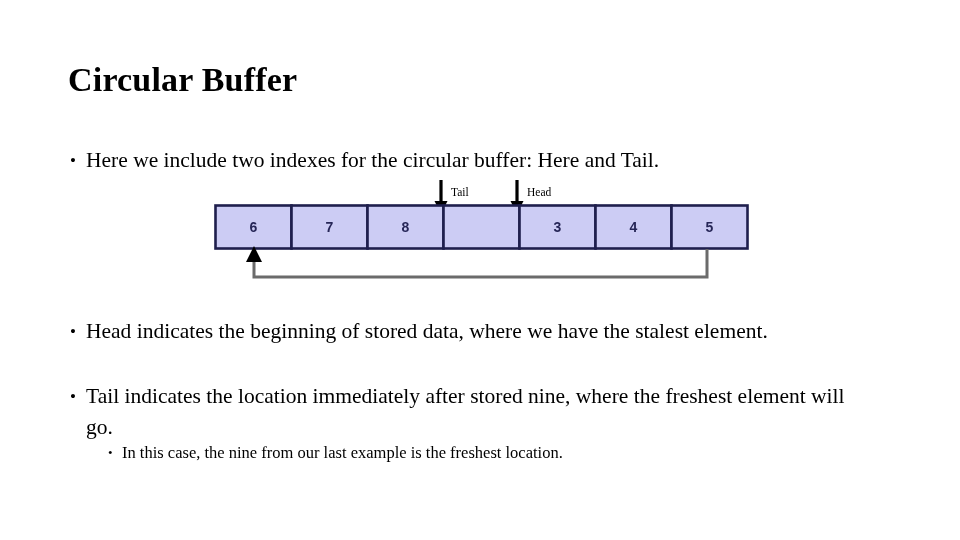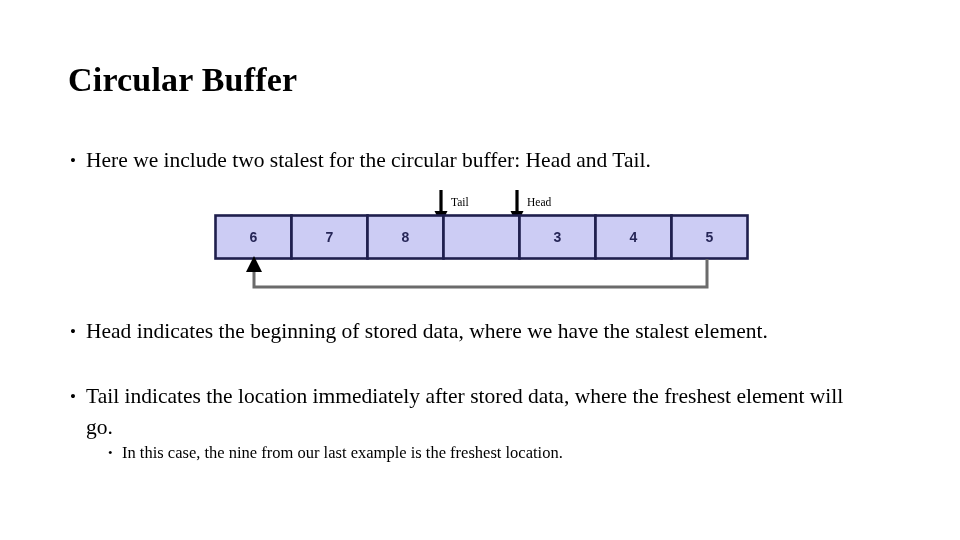--- a/index.html
+++ b/index.html
@@ -71,21 +71,21 @@
     flex: 0 0 auto;
     width: 14px;
     font-size: 13px;
     line-height: 24px;
   }
 
   
   #diagram {
     position: absolute;
     left: 200px;
-    top: 186px;
+    top: 176px;
     width: 570px;
     height: 110px;
   }
   #diagram svg {
     display: block;
   }
   .ptr-label {
     font-family: "Liberation Serif", "DejaVu Serif", serif;
     font-size: 11.5px;
     fill: #000000;
@@ -100,21 +100,21 @@
 </style>
 </head>
 <body>
 
 <div id="slide">
 
   <div id="slide-title">Circular Buffer</div>
 
   <div class="bullet-row" id="bullet-1">
     <span class="dot">•</span>
-    <span class="btext">Here we include two stalest for the circular buffer: Head and Tail.</span>
+    <span class="btext">Here we include two indexes for the circular buffer: Here and Tail.</span>
   </div>
 
   <div id="diagram">
     <svg width="570" height="110" viewBox="0 0 570 110" xmlns="http://www.w3.org/2000/svg">
 
       <g>
         <line x1="241" y1="4" x2="241" y2="28" stroke="#000000" stroke-width="3.2"></line>
         <polygon points="234.5,25 247.5,25 241,38" fill="#000000"></polygon>
       </g>
       <text class="ptr-label" x="251" y="20">Tail</text>
@@ -161,21 +161,21 @@
     </svg>
   </div>
 
   <div class="bullet-row" id="bullet-2">
     <span class="dot">•</span>
     <span class="btext">Head indicates the beginning of stored data, where we have the stalest element.</span>
   </div>
 
   <div class="bullet-row" id="bullet-3">
     <span class="dot">•</span>
-    <span class="btext">Tail indicates the location immediately after stored data, where the freshest element will go.</span>
+    <span class="btext">Tail indicates the location immediately after stored nine, where the freshest element will go.</span>
   </div>
 
   <div id="bullet-4">
     <span class="dot">•</span>
     <span class="btext">In this case, the nine from our last example is the freshest location.</span>
   </div>
 
 </div>
 
 </body></html>

